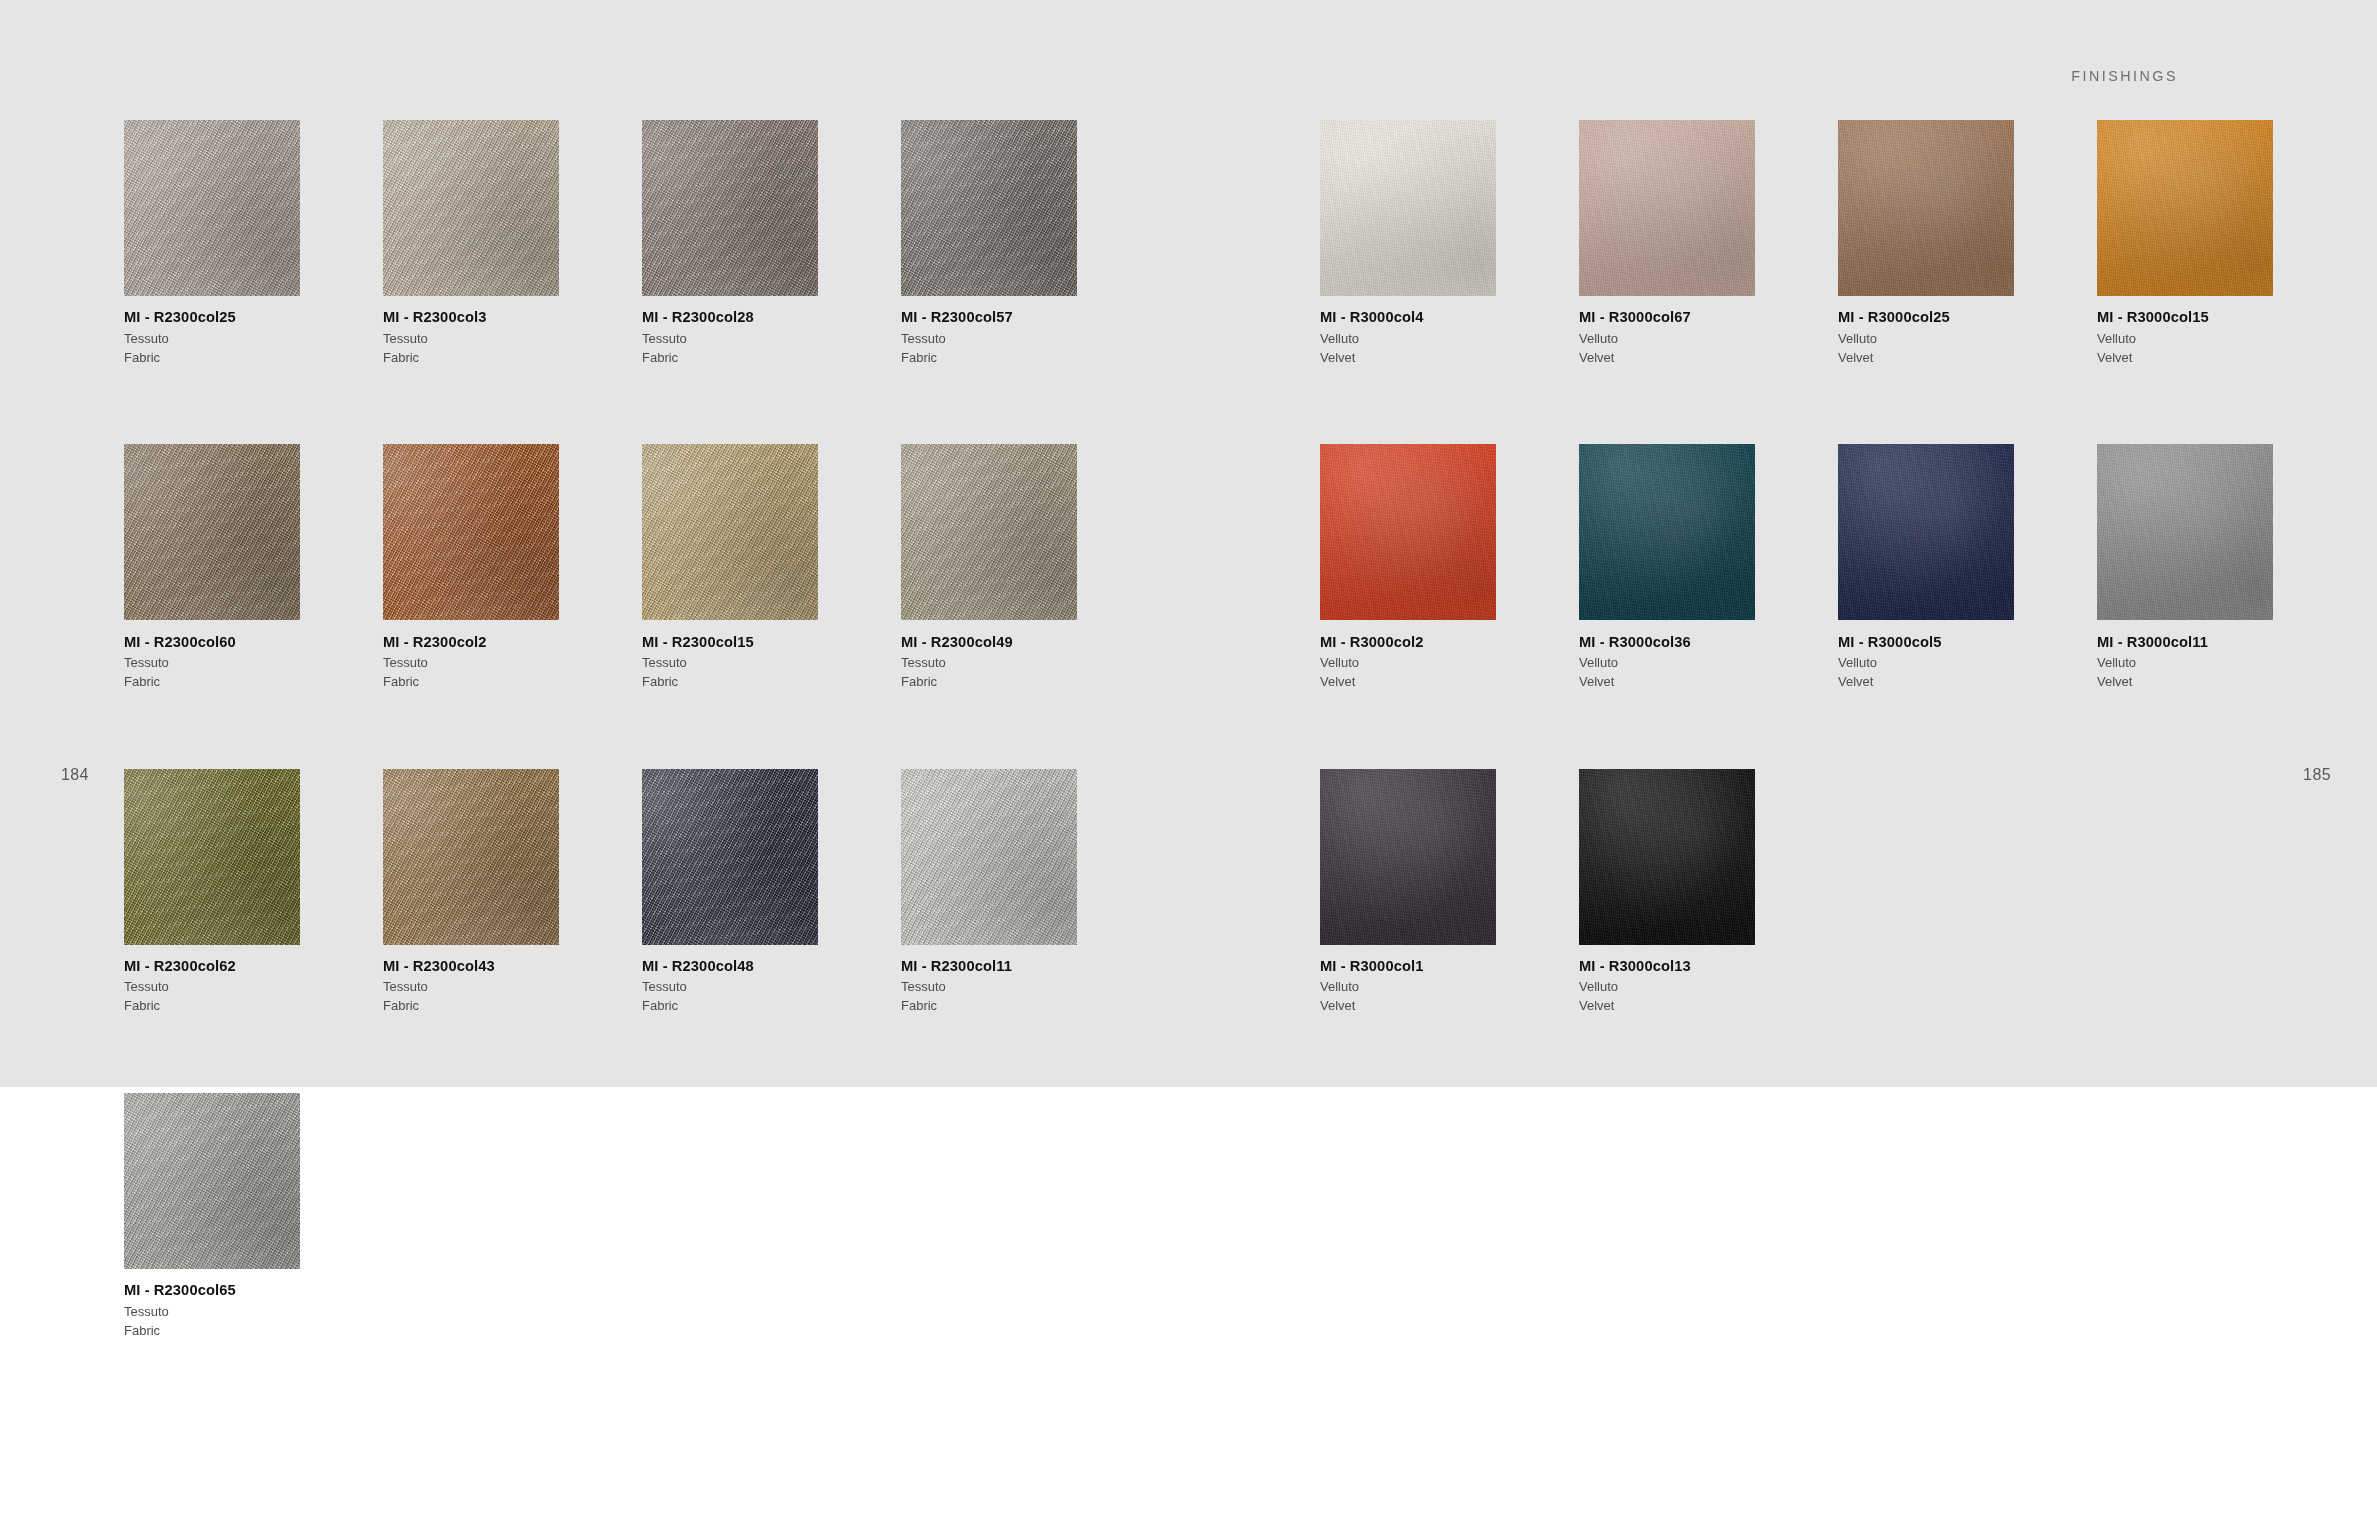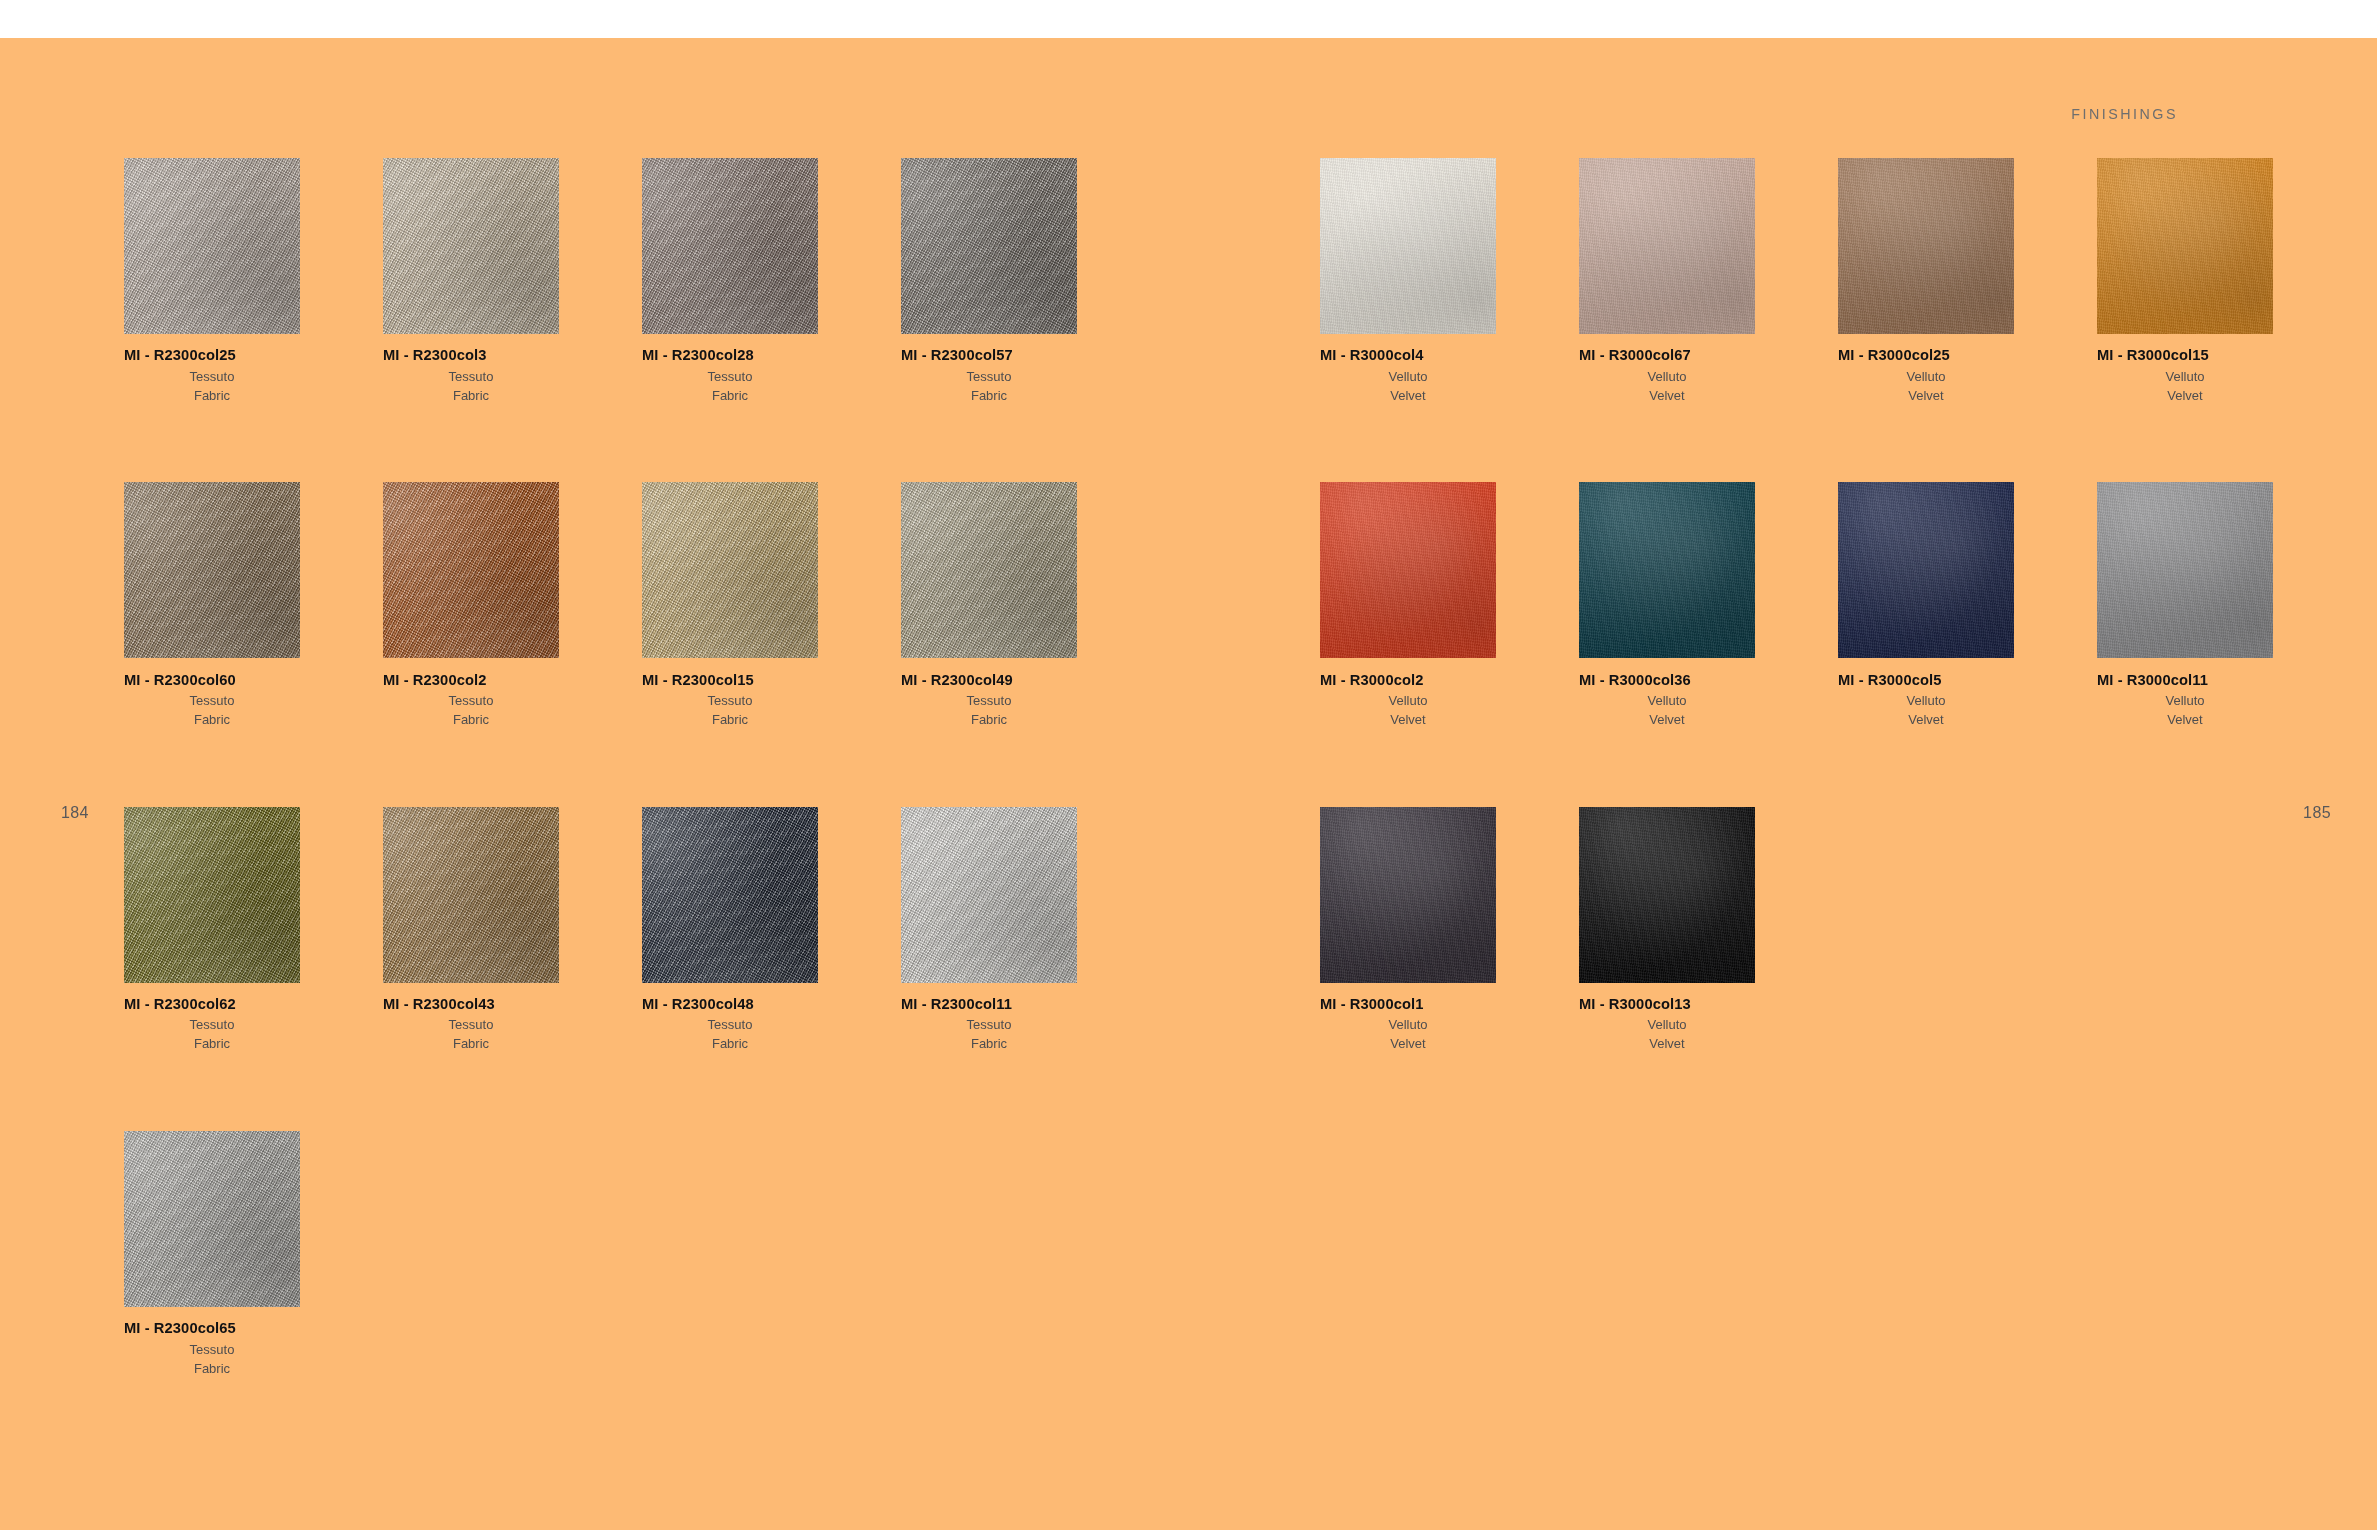--- a/index.html
+++ b/index.html
@@ -9,23 +9,22 @@
     width: 2378px;
     height: 1536px;
     background: #ffffff;
     font-family: "Liberation Sans", sans-serif;
     overflow: hidden;
   }
 
   #spread {
     position: relative;
     width: 2378px;
-    height: 1492px;
-    background: #fdba74;
-    margin-top: 38px;
+    height: 1087px;
+    background: #e5e5e5;
   }
 
   
   .running-head {
     position: absolute;
     top: 68px;
     right: 200px;
     font-size: 14.3px;
     letter-spacing: 2.5px;
     color: #6e6e6e;
@@ -151,21 +150,20 @@
     line-height: 1.25;
     white-space: nowrap;
   }
   .caption-it,
   .caption-en {
     font-size: 13px;
     font-weight: 400;
     color: #4d4d4f;
     line-height: 1.45;
     white-space: nowrap;
-    text-align: center;
   }
   .caption-it { padding-top: 2.9px; }
 </style>
 </head>
 <body>
 
 <div id="spread">
 
   <div class="running-head">FINISHINGS</div>
 

